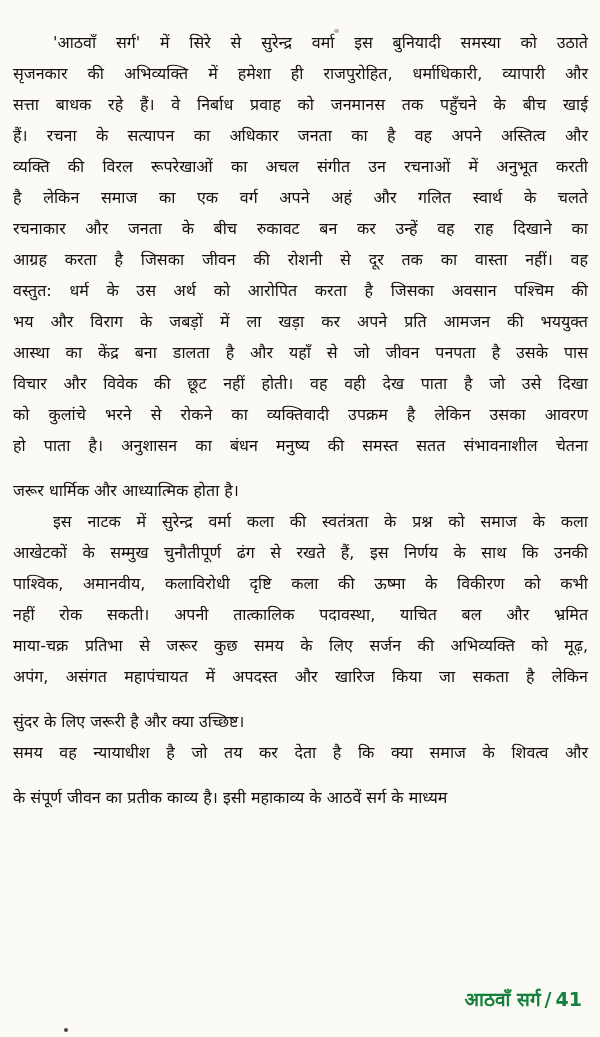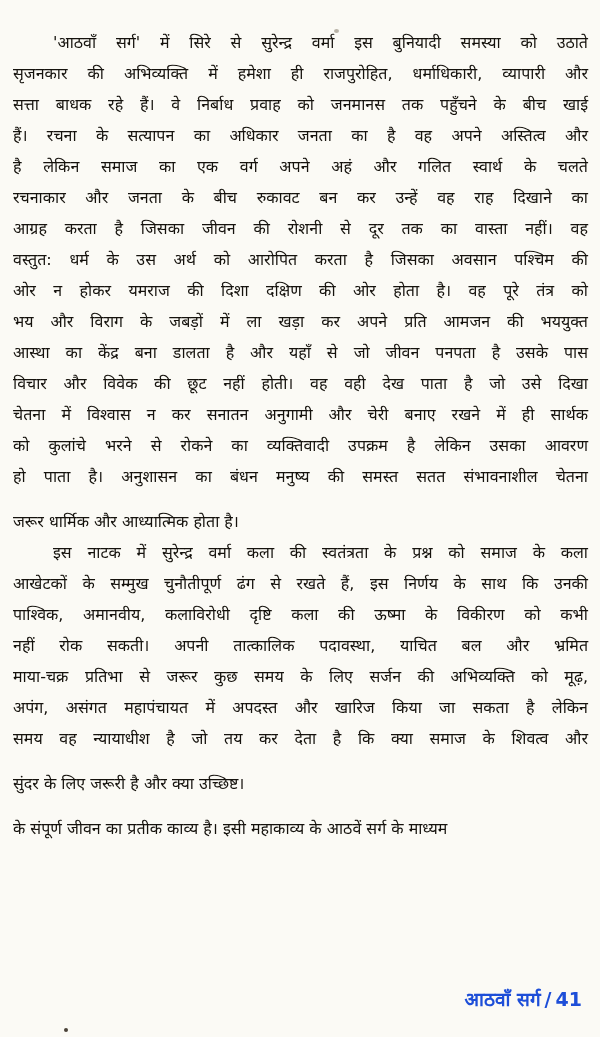--- a/index.html
+++ b/index.html
@@ -41,21 +41,21 @@
   .line.last {
     text-align-last: left;
     margin-top: 14px;
   }
   .footer {
     position: absolute;
     top: 986px;
     right: 16px;
     font-size: 19px;
     font-weight: bold;
-    color: #1d4ed8;
+    color: #15803d;
     white-space: nowrap;
   }
   .footer span {
     padding: 0 2px;
   }
   .speck {
     position: absolute;
     background: #4a4238;
     border-radius: 50%;
   }
@@ -76,40 +76,39 @@
 </head>
 <body>
 
 <div class="page">
 
   <div class="text-block">
       <div class="line first">'आठवाँ सर्ग' में सिरे से सुरेन्द्र वर्मा इस बुनियादी समस्या को उठाते</div>
       <div class="line">सृजनकार की अभिव्यक्ति में हमेशा ही राजपुरोहित, धर्माधिकारी, व्यापारी और</div>
       <div class="line">सत्ता बाधक रहे हैं। वे निर्बाध प्रवाह को जनमानस तक पहुँचने के बीच खाई</div>
       <div class="line">हैं। रचना के सत्यापन का अधिकार जनता का है वह अपने अस्तित्व और</div>
+      <div class="line">व्यक्ति की विरल रूपरेखाओं का अचल संगीत उन रचनाओं में अनुभूत करती</div>
       <div class="line">है लेकिन समाज का एक वर्ग अपने अहं और गलित स्वार्थ के चलते</div>
       <div class="line">रचनाकार और जनता के बीच रुकावट बन कर उन्हें वह राह दिखाने का</div>
       <div class="line">आग्रह करता है जिसका जीवन की रोशनी से दूर तक का वास्ता नहीं। वह</div>
       <div class="line">वस्तुत: धर्म के उस अर्थ को आरोपित करता है जिसका अवसान पश्चिम की</div>
-      <div class="line">ओर न होकर यमराज की दिशा दक्षिण की ओर होता है। वह पूरे तंत्र को</div>
       <div class="line">भय और विराग के जबड़ों में ला खड़ा कर अपने प्रति आमजन की भययुक्त</div>
       <div class="line">आस्था का केंद्र बना डालता है और यहाँ से जो जीवन पनपता है उसके पास</div>
       <div class="line">विचार और विवेक की छूट नहीं होती। वह वही देख पाता है जो उसे दिखा</div>
-      <div class="line">चेतना में विश्वास न कर सनातन अनुगामी और चेरी बनाए रखने में ही सार्थक</div>
       <div class="line">को कुलांचे भरने से रोकने का व्यक्तिवादी उपक्रम है लेकिन उसका आवरण</div>
       <div class="line">हो पाता है। अनुशासन का बंधन मनुष्य की समस्त सतत संभावनाशील चेतना</div>
       <div class="line last">जरूर धार्मिक और आध्यात्मिक होता है।</div>
       <div class="line first">इस नाटक में सुरेन्द्र वर्मा कला की स्वतंत्रता के प्रश्न को समाज के कला</div>
       <div class="line">आखेटकों के सम्मुख चुनौतीपूर्ण ढंग से रखते हैं, इस निर्णय के साथ कि उनकी</div>
       <div class="line">पाश्विक, अमानवीय, कलाविरोधी दृष्टि कला की ऊष्मा के विकीरण को कभी</div>
       <div class="line">नहीं रोक सकती। अपनी तात्कालिक पदावस्था, याचित बल और भ्रमित</div>
       <div class="line">माया-चक्र प्रतिभा से जरूर कुछ समय के लिए सर्जन की अभिव्यक्ति को मूढ़,</div>
       <div class="line">अपंग, असंगत महापंचायत में अपदस्त और खारिज किया जा सकता है लेकिन</div>
+      <div class="line last">सुंदर के लिए जरूरी है और क्या उच्छिष्ट।</div>
       <div class="line">समय वह न्यायाधीश है जो तय कर देता है कि क्या समाज के शिवत्व और</div>
-      <div class="line last">सुंदर के लिए जरूरी है और क्या उच्छिष्ट।</div>
       <div class="line last">के संपूर्ण जीवन का प्रतीक काव्य है। इसी महाकाव्य के आठवें सर्ग के माध्यम</div>
     </div>
 
   <div class="footer"><span>आठवाँ सर्ग</span><span>/</span><span>41</span></div>
 
   <div class="speck speck-top"></div>
   <div class="speck speck-bottom"></div>
 
 </div>
 

